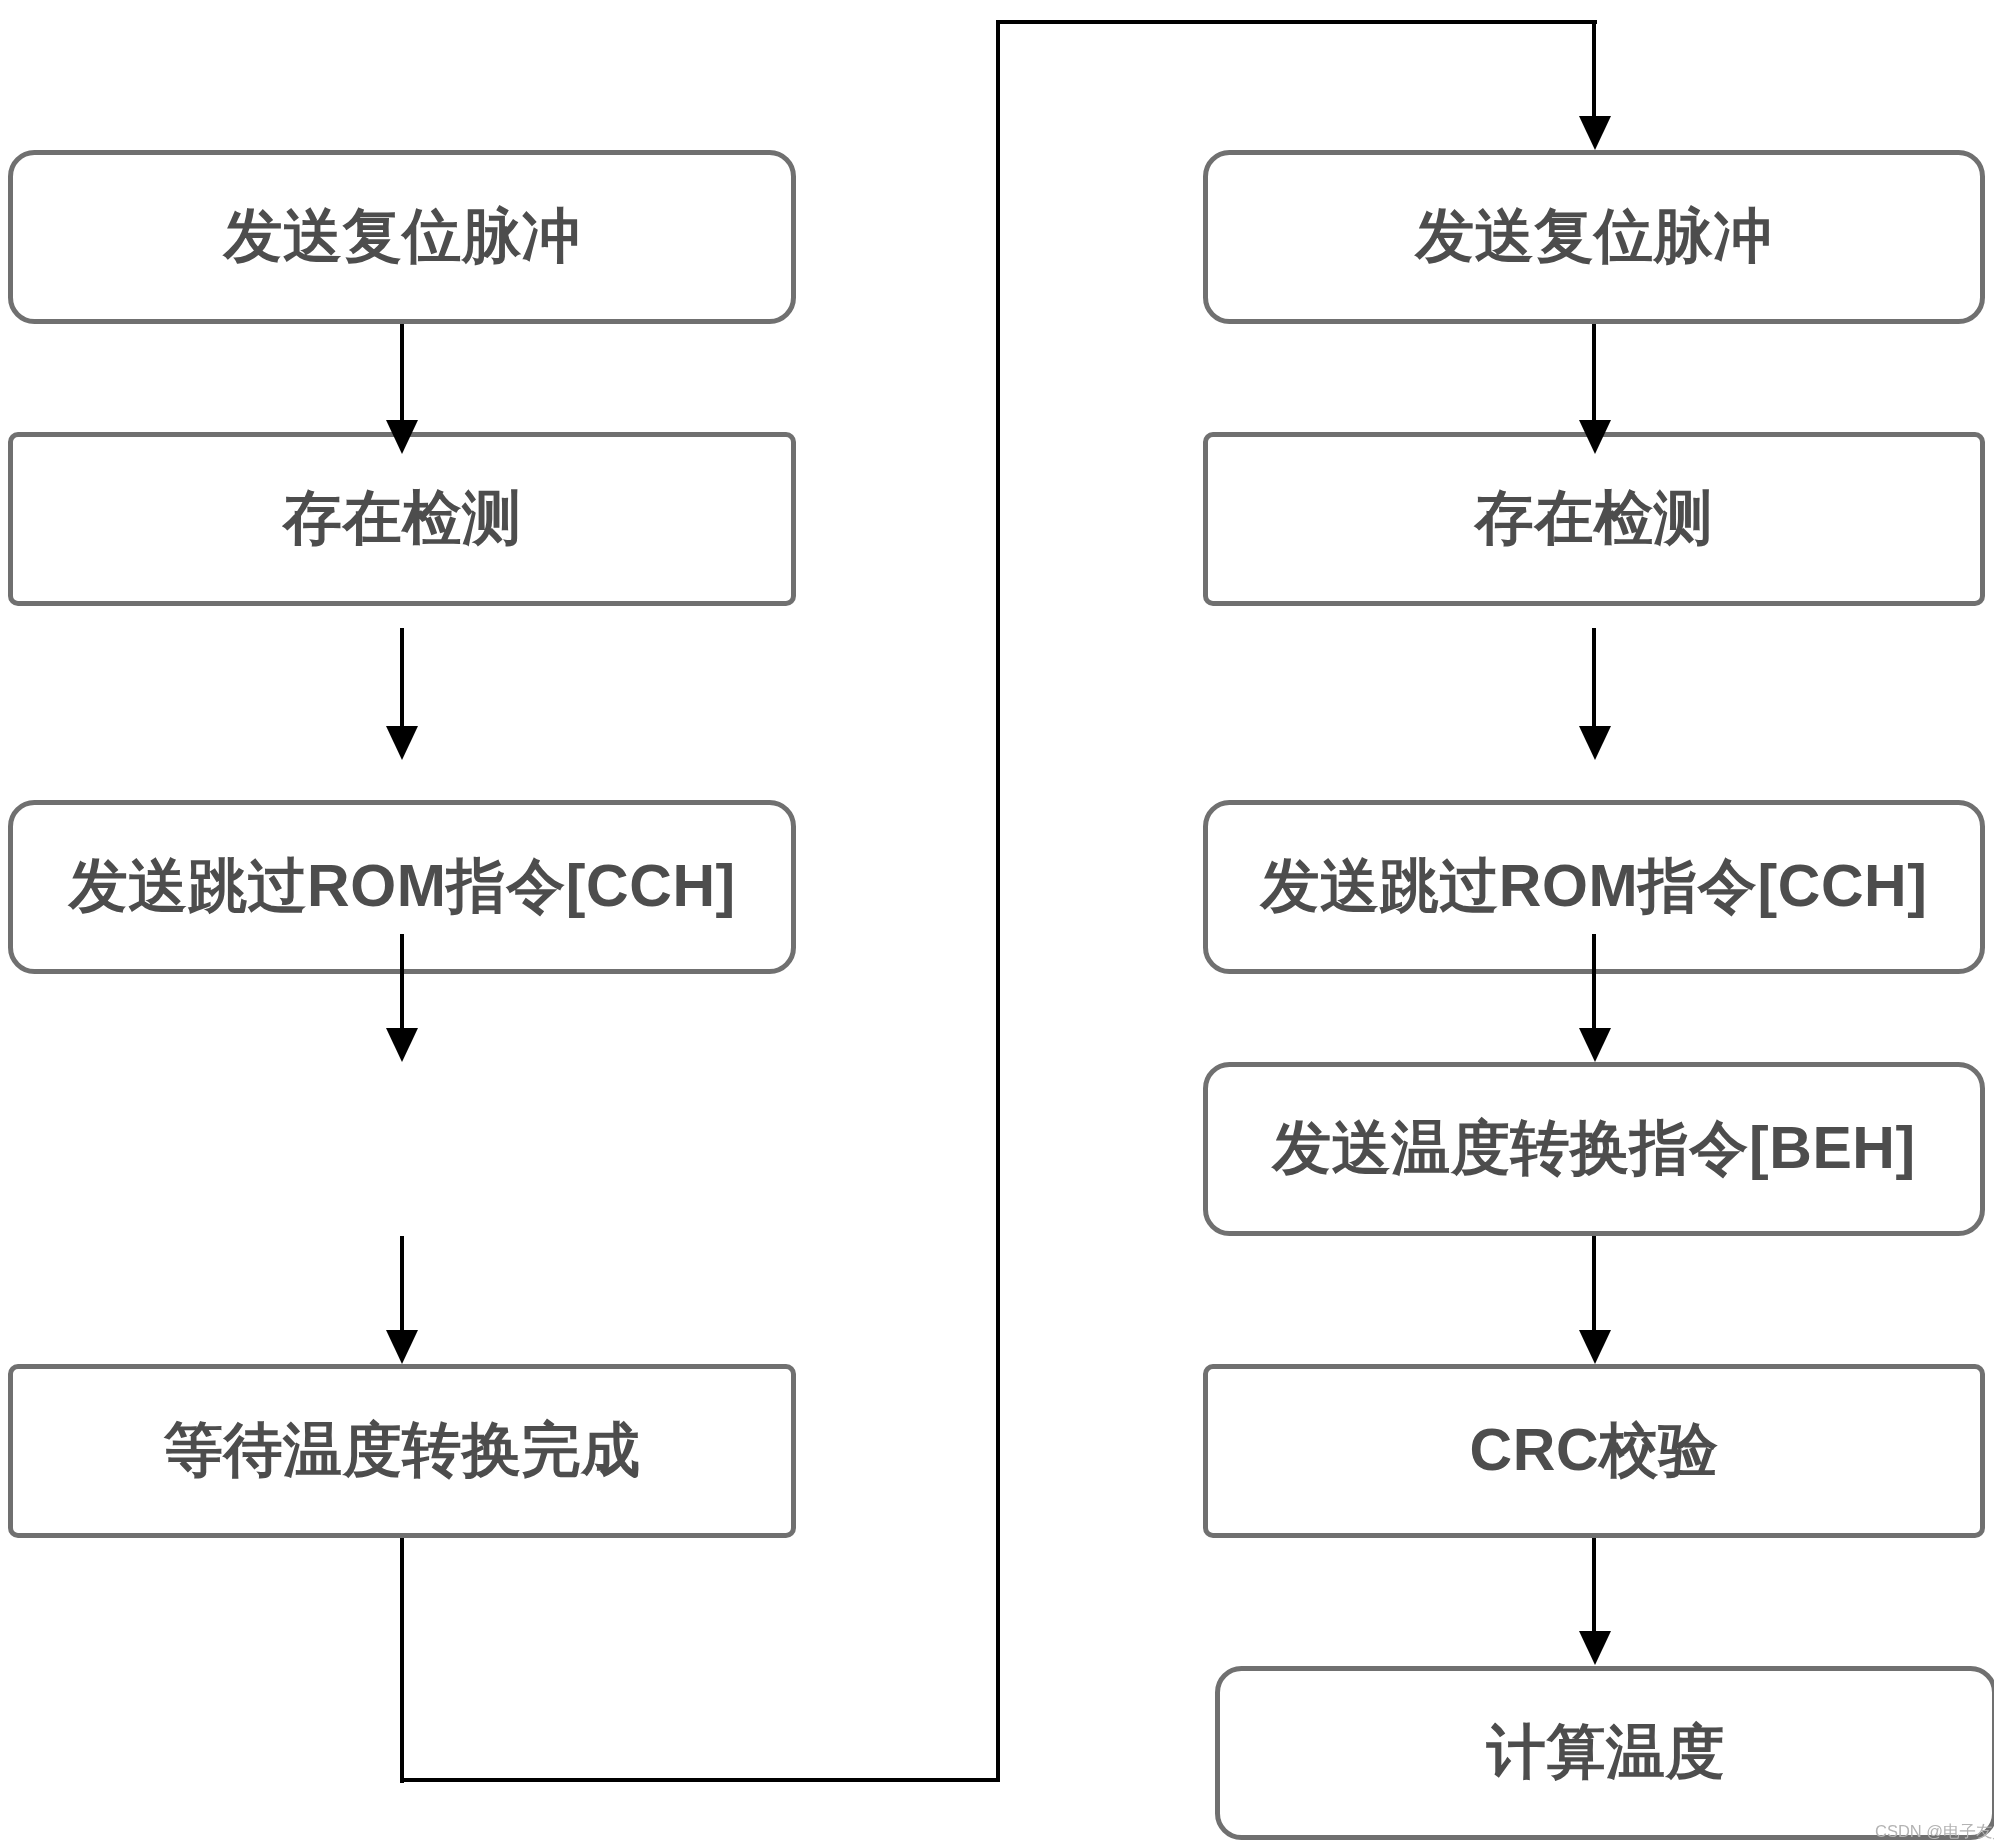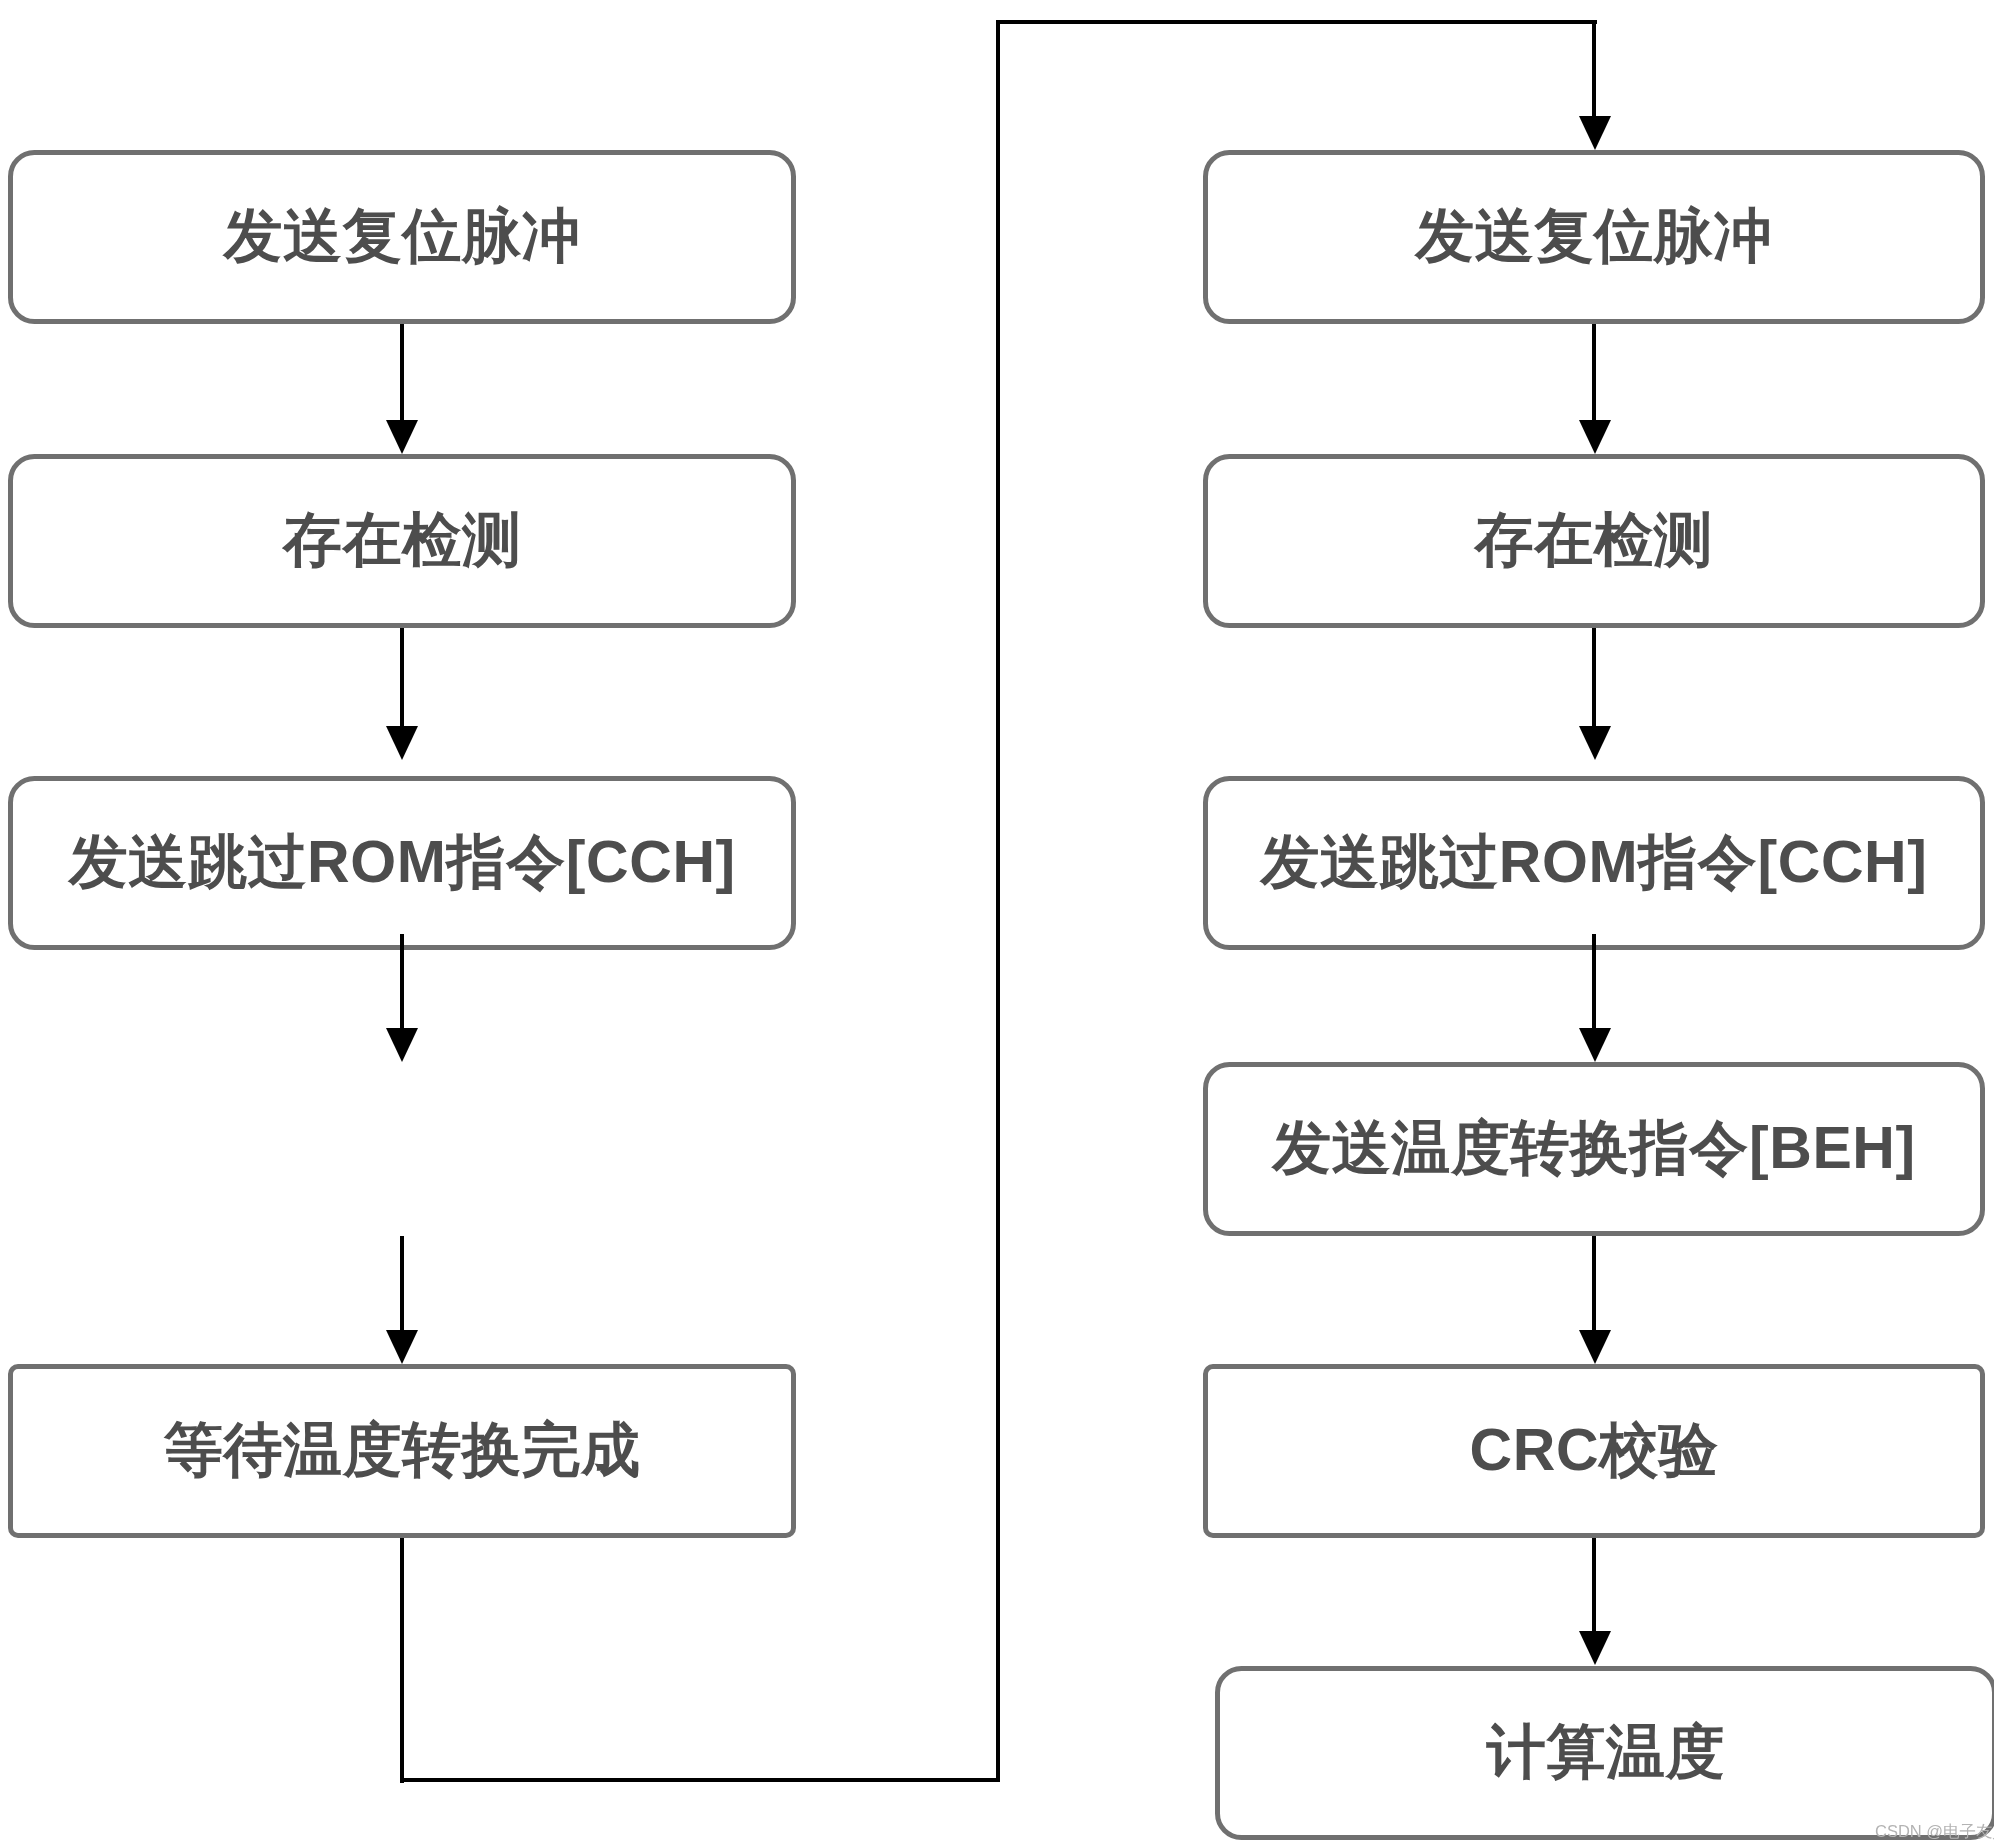--- a/index.html
+++ b/index.html
@@ -30,22 +30,22 @@
   .box .lbl {
     font-size: 59px;
     font-weight: 700;
     color: var(--box-text);
     white-space: nowrap;
     letter-spacing: 0.6px;
   }
   .col-l { left: 8.3px; }
   .col-r { left: 1203px; width: 782px; }
   .row-0 { top: 150px; }
-  .row-1 { top: 454px; }
-  .row-2 { top: 776px; }
+  .row-1 { top: 432px; border-radius: 10px; }
+  .row-2 { top: 800px; }
   .row-3 { top: 1062px; }
   .row-4 { top: 1364px; border-radius: 10px; }
   .row-5 { top: 1666px; margin-left: 12px; }
 
   .vline { position: absolute; width: 4.4px; background: var(--arrow); }
   .hline { position: absolute; height: 4.4px; background: var(--arrow); }
   .ah {
     position: absolute; width: 0; height: 0;
     border-left: 16px solid transparent;
     border-right: 16px solid transparent;

